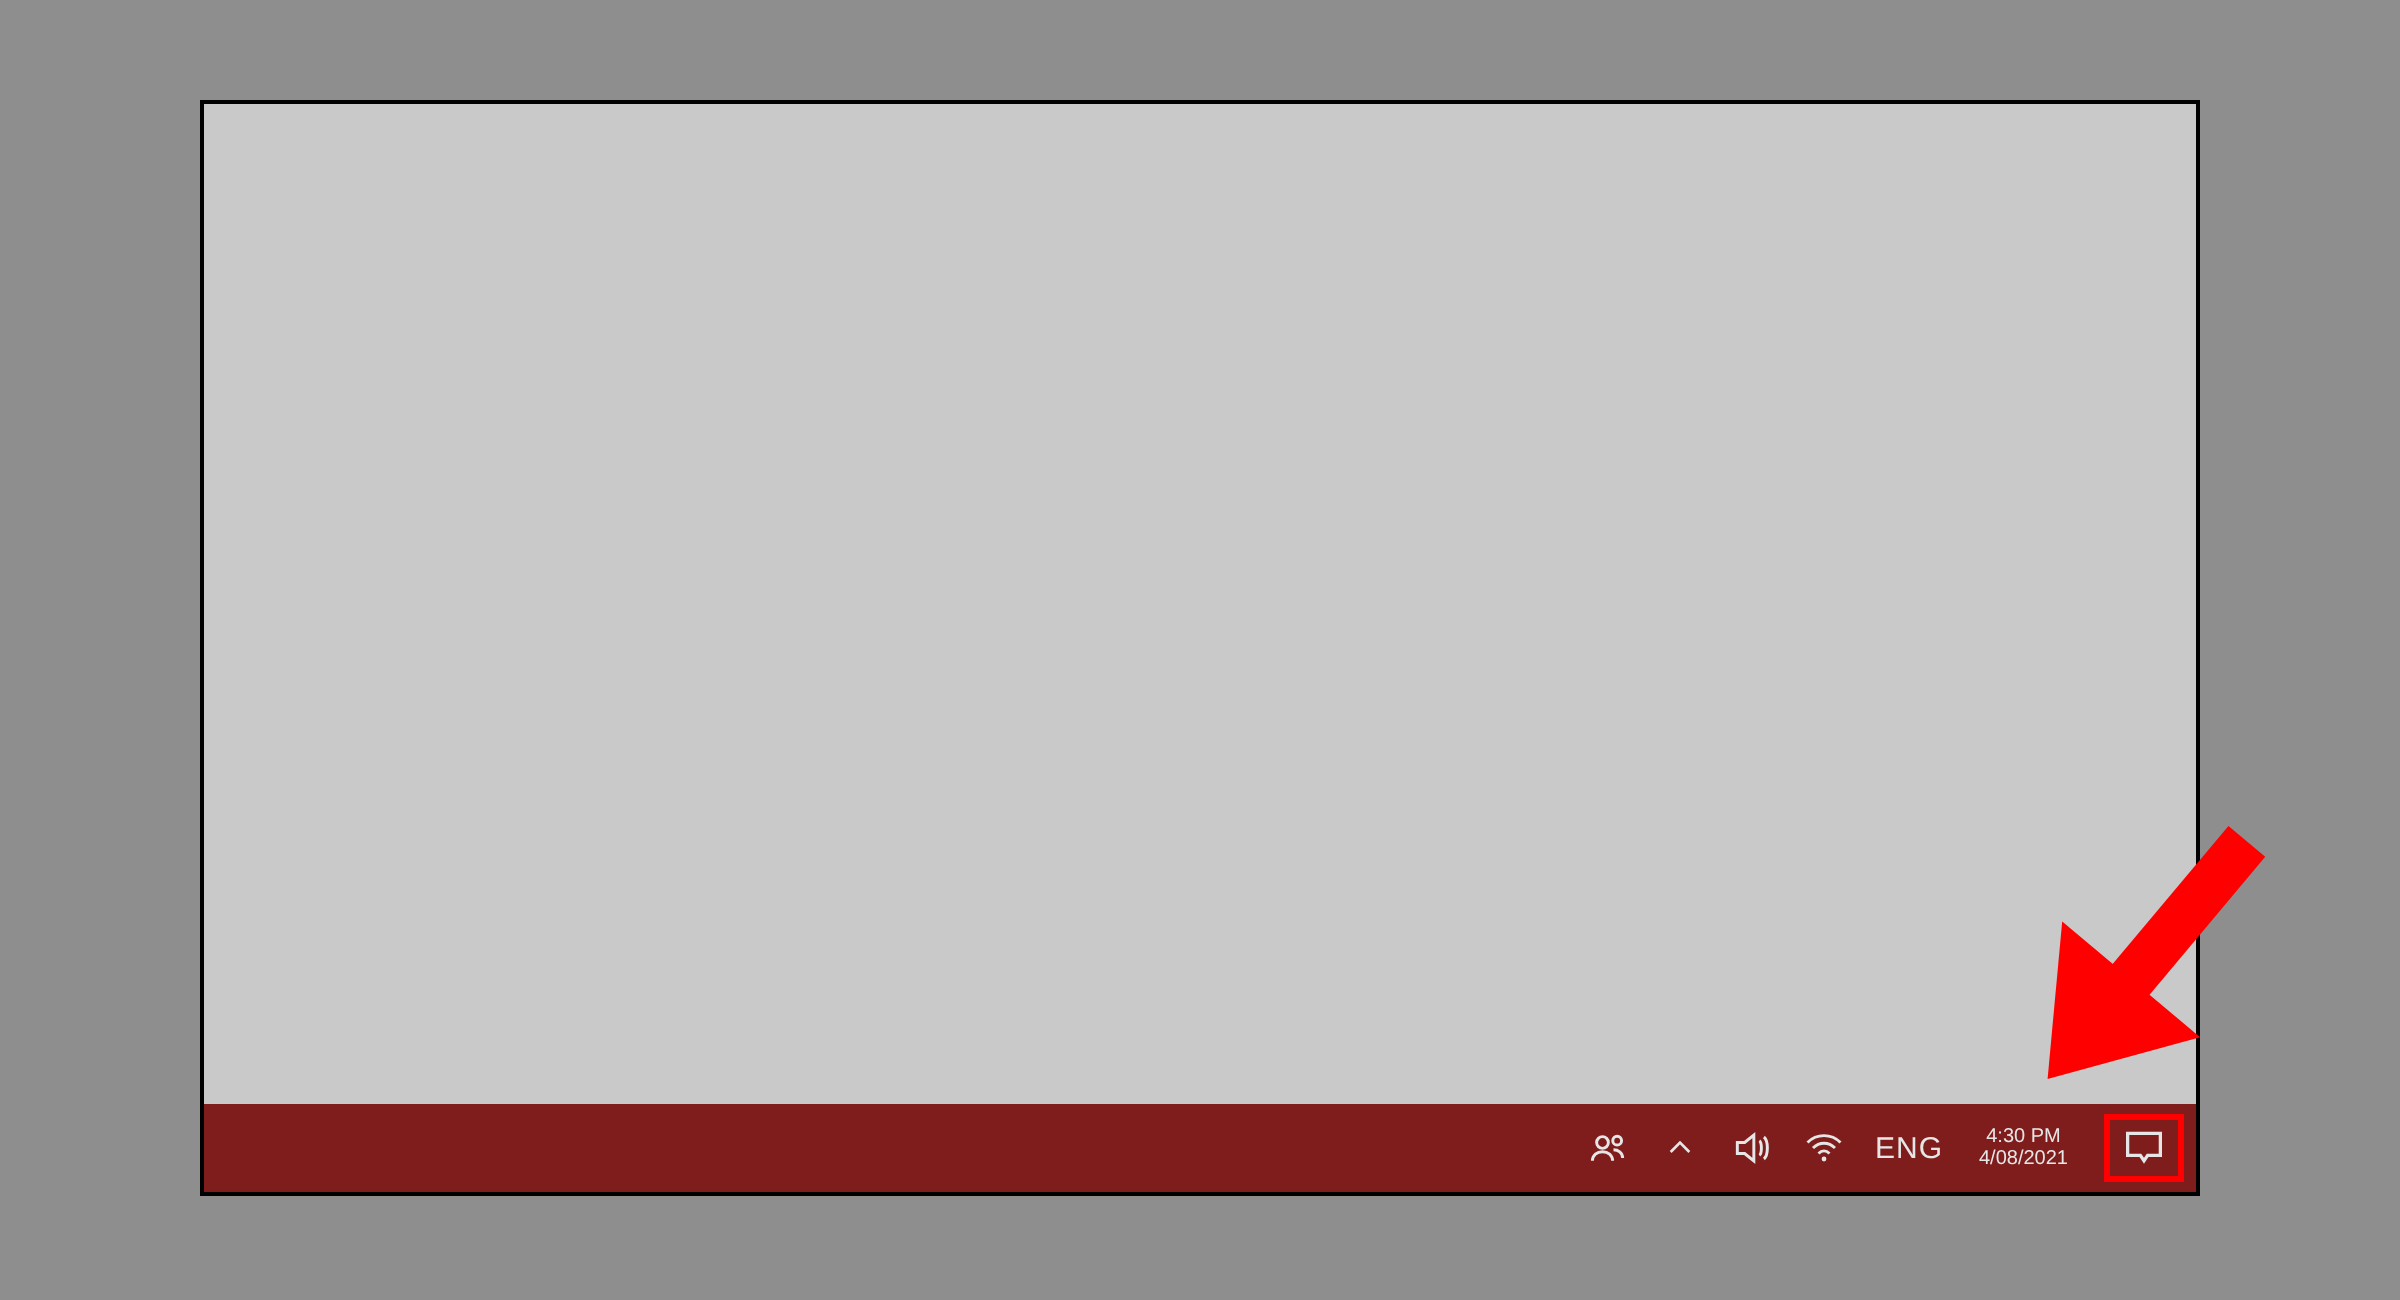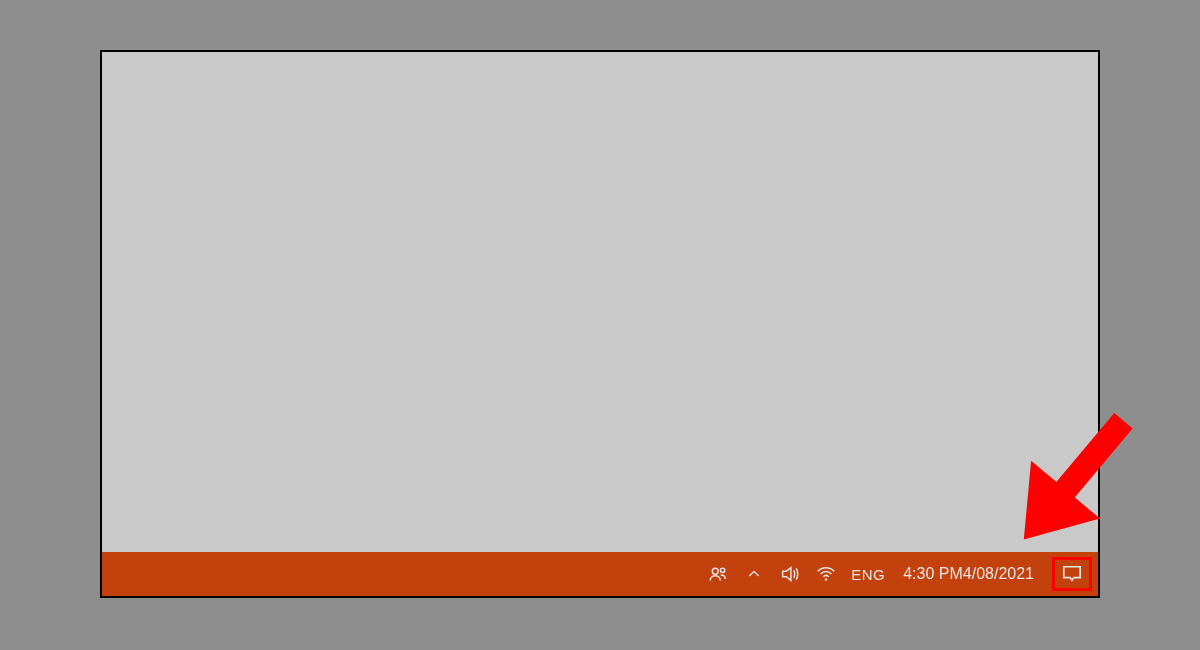--- a/index.html
+++ b/index.html
@@ -33,21 +33,21 @@
     right: 0;
     bottom: 44px;
     background: #c9c9c9;
   }
   .taskbar {
     position: absolute;
     left: 0;
     right: 0;
     bottom: 0;
     height: 44px;
-    background: #c2410c;
+    background: #7f1d1d;
     display: flex;
     align-items: center;
     justify-content: flex-end;
     color: #e6e6e6;
     font-size: 15px;
   }
   .tray {
     display: flex;
     align-items: center;
     gap: 14px;
@@ -64,25 +64,25 @@
   }
   .tray-item svg {
     display: block;
   }
   .lang {
     font-size: 15px;
     letter-spacing: 0.5px;
   }
   .clock {
     display: flex;
-    flex-direction: row;
+    flex-direction: column;
     align-items: center;
     justify-content: center;
     line-height: 1.15;
-    font-size: 16px;
+    font-size: 10px;
     padding: 0 4px;
   }
   .action-center {
     width: 40px;
     height: 34px;
     display: flex;
     align-items: center;
     justify-content: center;
     border: 3px solid #ff0000;
     box-sizing: border-box;

